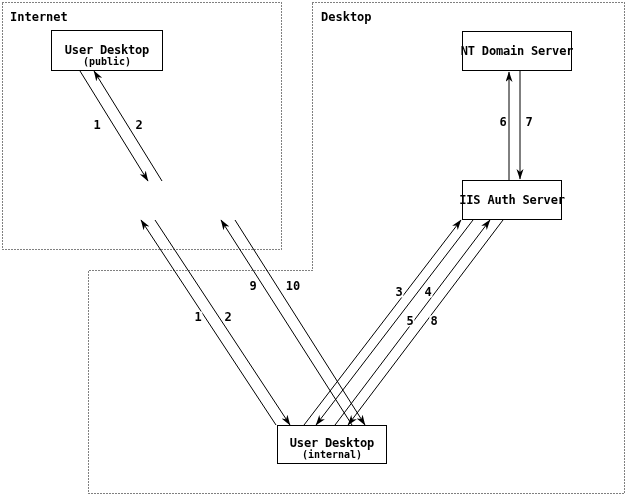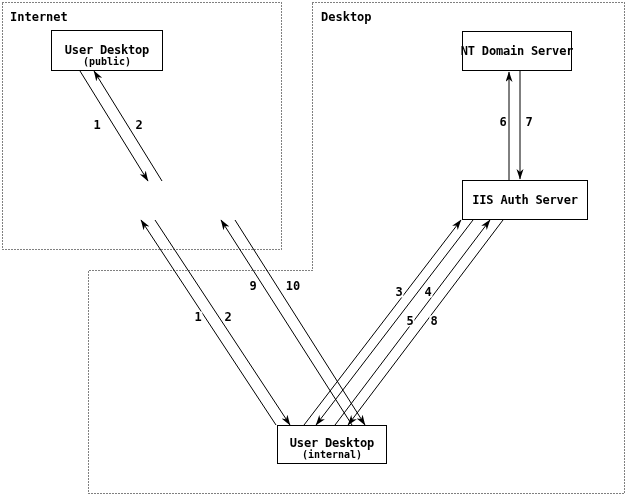--- a/index.html
+++ b/index.html
@@ -53,21 +53,21 @@
     line-height: 11px;
     transform: translate(-50%, -50%);
     background: #ffffff;
     padding: 0 1px;
     white-space: nowrap;
   }
   
   #node-user-desktop-public { left: 51px;  top: 30px;  width: 112px; height: 41px; }
   #node-ccm-server          { left: 131px; top: 181px; width: 112px; height: 39px; }
   #node-nt-domain-server    { left: 462px; top: 31px;  width: 110px; height: 40px; }
-  #node-iis-auth-server     { left: 462px; top: 180px; width: 126px; height: 40px; }
+  #node-iis-auth-server     { left: 462px; top: 180px; width: 100px; height: 40px; }
   #node-user-desktop-internal { left: 277px; top: 425px; width: 110px; height: 39px; }
   
   #label-internet { left: 10px;  top: 12px; }
   #label-intranet { left: 321px; top: 12px; }
   
   #step-a1  { left: 97px;  top: 125px; }
   #step-a2  { left: 139px; top: 125px; }
   #step-b1  { left: 198px; top: 317px; }
   #step-b2  { left: 228px; top: 317px; }
   #step-c9  { left: 253px; top: 286px; }

